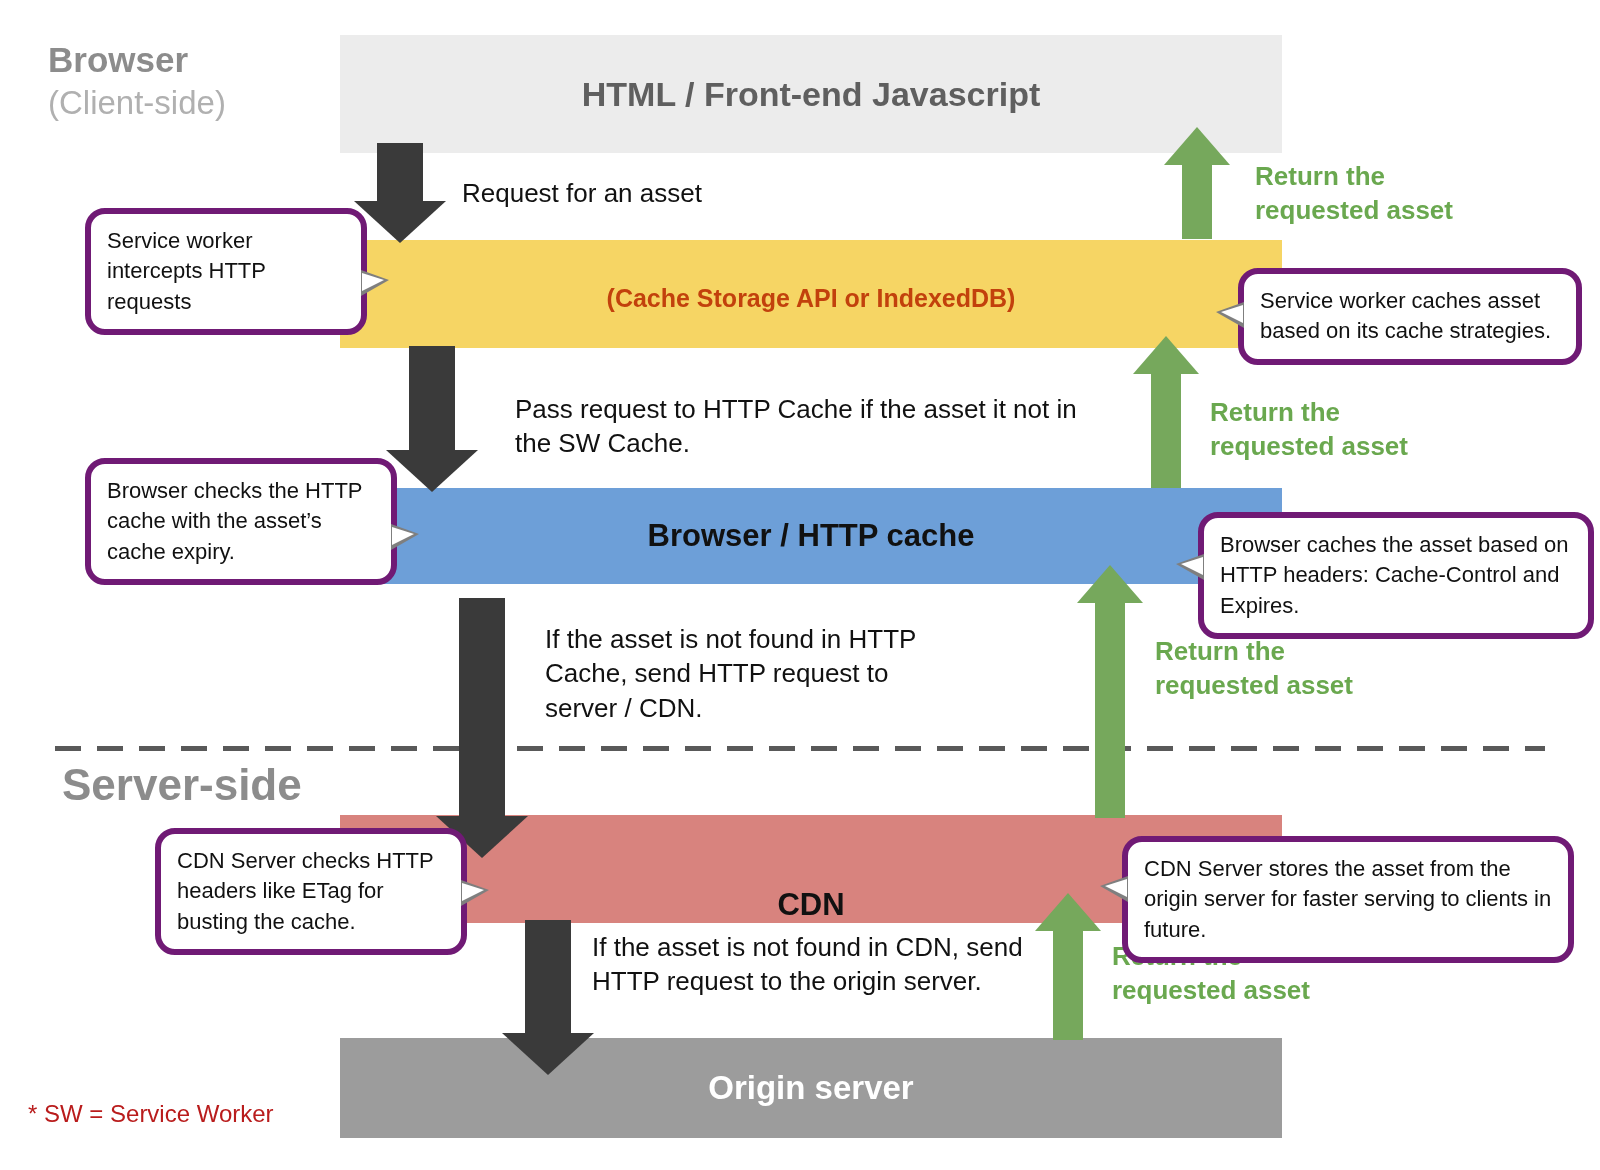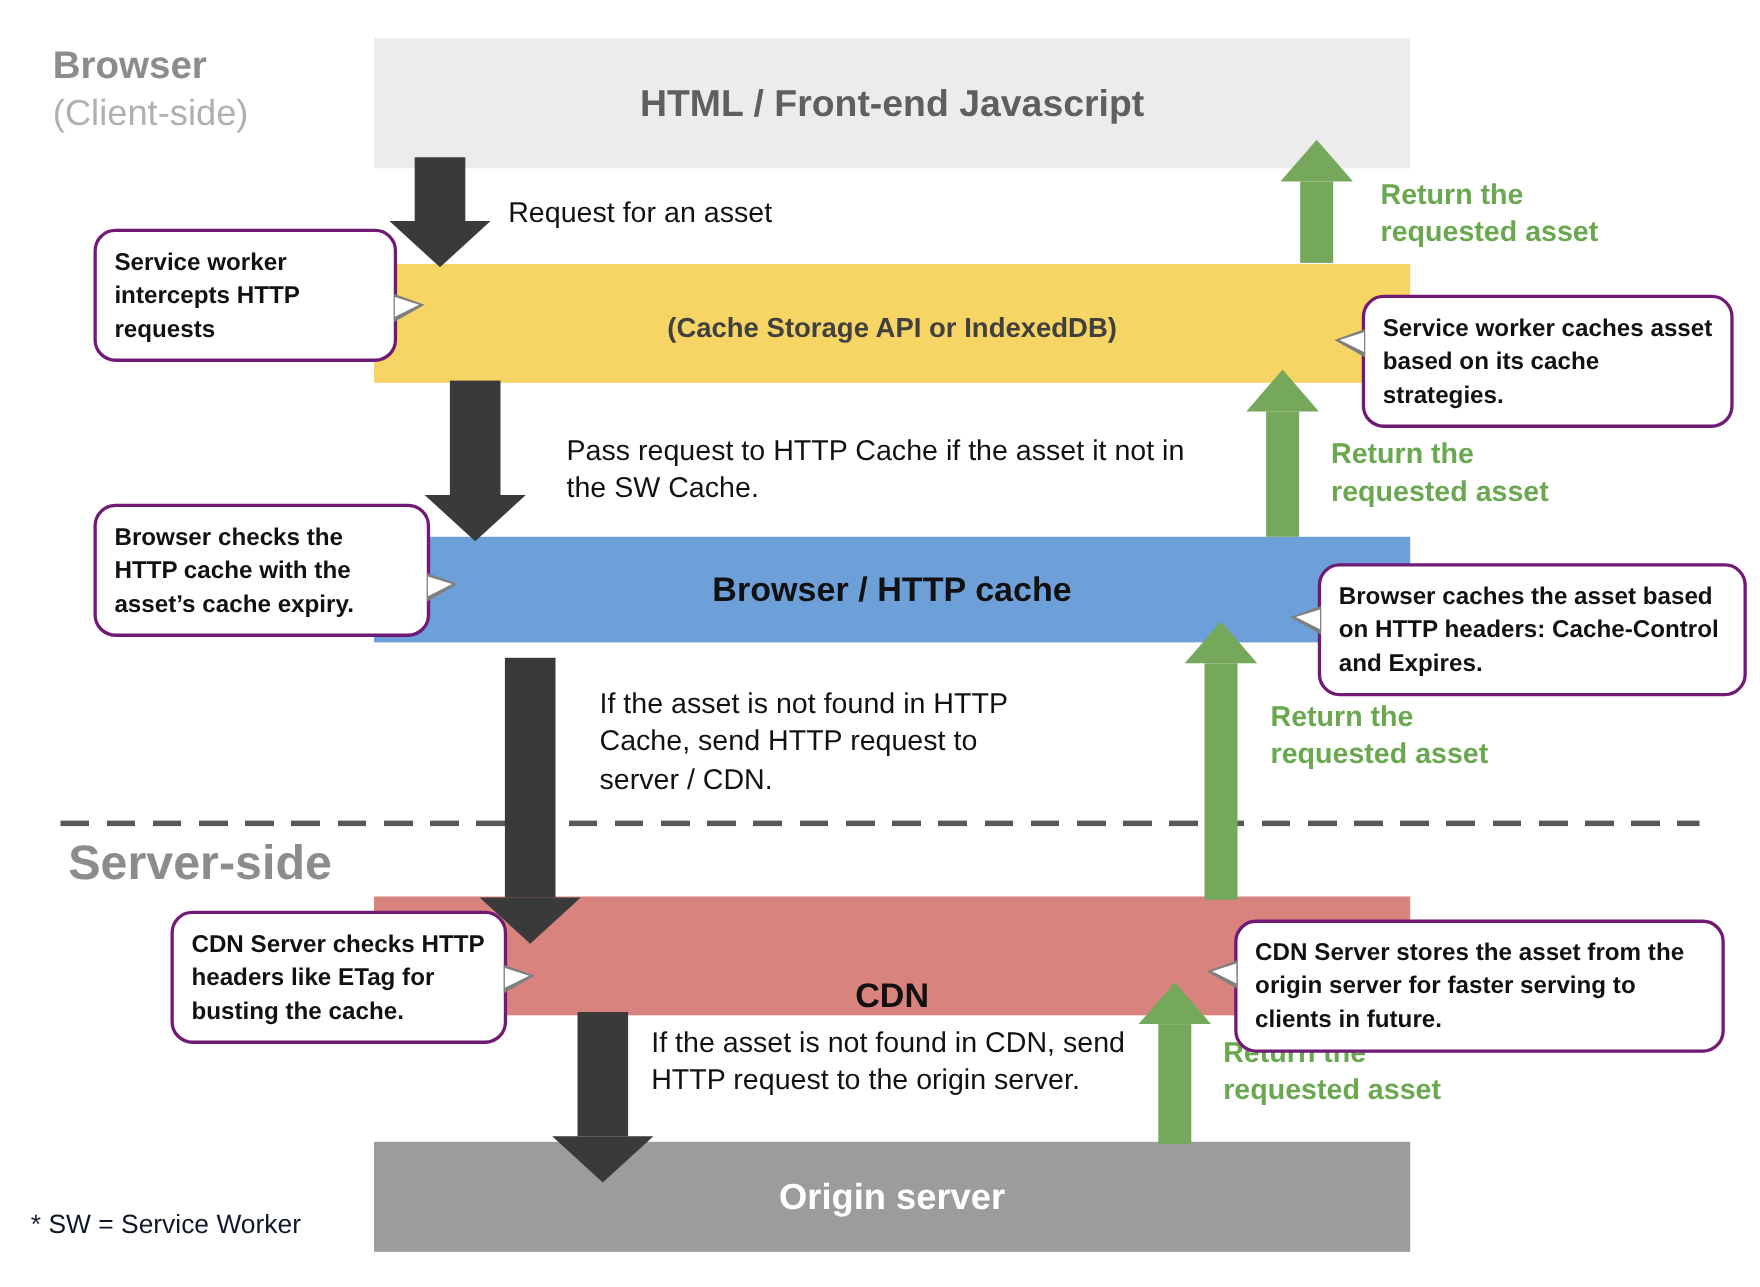--- a/index.html
+++ b/index.html
@@ -9,37 +9,37 @@
   
   .bar { position:absolute; left:340px; width:942px; display:flex; flex-direction:column; justify-content:center; align-items:center; z-index:1; }
   .bar-title { font-weight:bold; text-align:center; }
   .bar-subtitle { font-weight:bold; text-align:center; }
 
   #bar-frontend { top:35px;  height:118px; background:var(--frontend-bar, #ececec); }
   #bar-frontend .bar-title { font-size:34px; color:#5f5f5f; }
 
   #bar-sw { top:240px; height:108px; background:var(--service-worker-bar, #f6d564); }
   #bar-sw .bar-title { font-size:31px; color:#111; }
-  #bar-sw .bar-subtitle { font-size:25px; color:#404040; margin-top:8px; }
+  #bar-sw .bar-subtitle { font-size:25px; color:#c2410c; margin-top:8px; }
 
   #bar-http { top:488px; height:96px; background:var(--http-cache-bar, #6d9fd8); }
   #bar-http .bar-title { font-size:31px; color:#111; }
 
   #bar-cdn { top:815px; height:108px; background:var(--cdn-bar, #d8837e);justify-content:flex-end; }
   #bar-cdn .bar-title { font-size:31px; color:#111; }
 
   #bar-origin { top:1038px; height:100px; background:var(--origin-bar, #9c9c9c); }
   #bar-origin .bar-title { font-size:33px; color:#ffffff; }
 
   
   .corner-label { position:absolute; left:48px; top:38px; line-height:1.25; }
   .corner-label .l1 { font-size:35px; font-weight:bold; color:#8c8c8c; }
   .corner-label .l2 { font-size:33px; color:#b0b0b0; }
   .server-side-label { position:absolute; left:62px; top:760px; font-size:44px; font-weight:bold; color:#8c8c8c; }
-  .footnote { position:absolute; left:28px; top:1100px; font-size:24px; color:#0f172a; }
+  .footnote { position:absolute; left:28px; top:1100px; font-size:24px; color:#b91c1c; }
 
   
   .divider { position:absolute; left:55px; top:746px; width:1490px; height:5px;
     background:repeating-linear-gradient(90deg, #595959 0 26px, transparent 26px 42px); }
 
   
   .arrow { position:absolute; display:flex; flex-direction:column; align-items:center; z-index:2; }
   .arrow.down .shaft { width:46px; flex:1 1 auto; background:var(--request-arrow, #3a3a3a); }
   .arrow.down .head  { width:0; height:0; border-left:46px solid transparent; border-right:46px solid transparent;
                        border-top:42px solid var(--request-arrow, #3a3a3a); }
@@ -64,22 +64,22 @@
   #ft3 { left:545px; top:622px; width:390px; }
   #ft4 { left:592px; top:930px; width:445px; }
 
   .return-text { position:absolute; font-size:26px; font-weight:bold; color:var(--return-text, #6aa84f); line-height:1.3; width:210px; z-index:2; }
   #rt1 { left:1255px; top:160px; }
   #rt2 { left:1210px; top:396px; }
   #rt3 { left:1155px; top:635px; }
   #rt4 { left:1112px; top:940px; }
 
   
-  .callout { position:absolute; background:#fff; border:3px solid #701a75; border-radius:20px;
-             padding:12px 16px; font-size:22px; line-height:1.38; color:#111; z-index:3;font-weight:bold; }
+  .callout { position:absolute; background:#fff; border:6px solid #701a75; border-radius:20px;
+             padding:12px 16px; font-size:22px; line-height:1.38; color:#111; z-index:3; }
   .tail { position:absolute; width:0; height:0; }
   .tail-right { right:-28px; border-top:10px solid transparent; border-bottom:16px solid transparent;
                 border-left:28px solid #7f7f7f; }
   .tail-right::after { content:""; position:absolute; left:-27px; top:-7px; width:0; height:0;
                 border-top:7px solid transparent; border-bottom:11px solid transparent; border-left:22px solid #fff; }
   .tail-left { left:-28px; border-top:10px solid transparent; border-bottom:16px solid transparent;
                 border-right:28px solid #7f7f7f; }
   .tail-left::after { content:""; position:absolute; left:5px; top:-7px; width:0; height:0;
                 border-top:7px solid transparent; border-bottom:11px solid transparent; border-right:22px solid #fff; }
 

